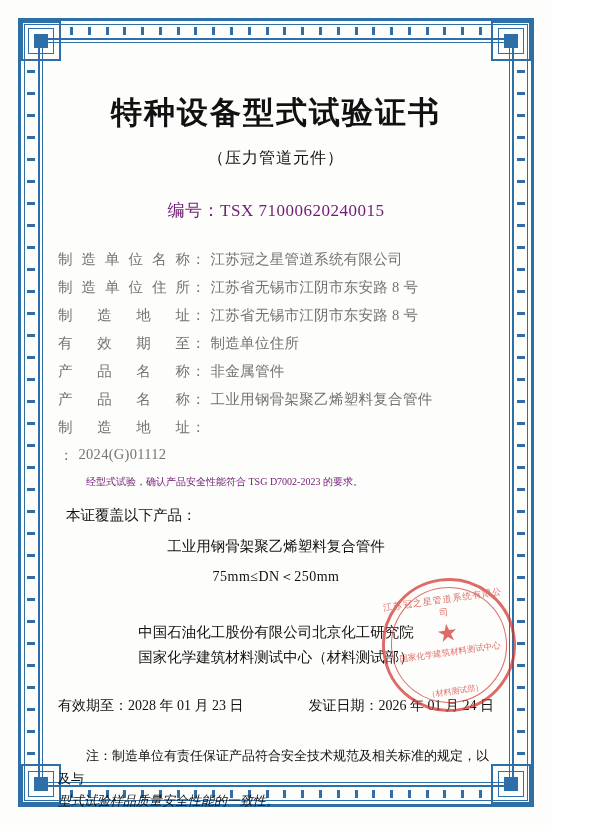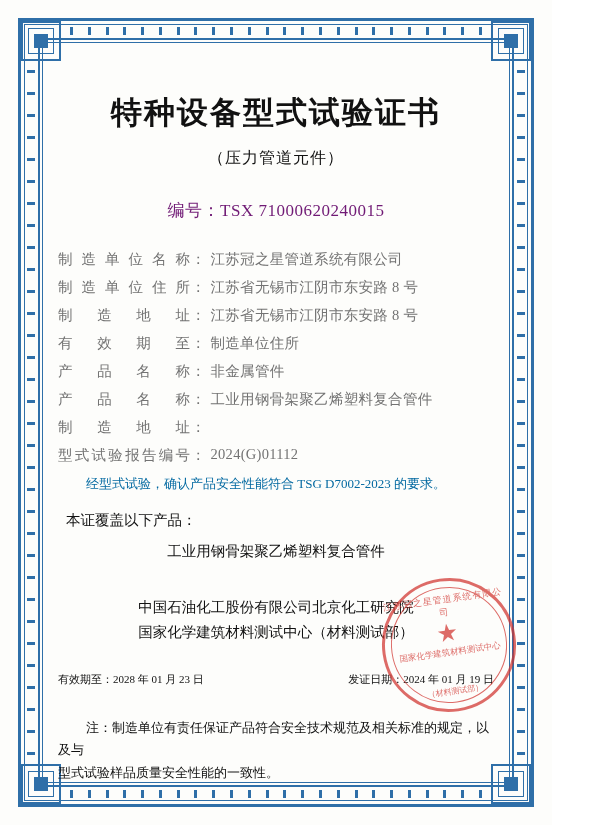--- a/index.html
+++ b/index.html
@@ -162,23 +162,23 @@
   .field-colon {
     flex: 0 0 auto;
     padding: 0 5px 0 1px;
   }
   .field-value {
     flex: 1 1 auto;
     letter-spacing: 0.3px;
   }
 
   .statement {
-    font-size: 13px;
+    font-size: 10px;
     text-indent: 28px;
-    color: #0369a1;
+    color: #701a75;
     line-height: 1.6;
   }
   .coverage-head {
     margin-top: 16px;
     font-size: 14.5px;
     color: #111;
     margin-left: 8px;
   }
   .coverage-item {
     margin-top: 12px;
@@ -199,32 +199,32 @@
     text-align: center;
     font-size: 14.5px;
     line-height: 1.75;
     color: #111;
   }
 
   .dates {
     margin-top: 26px;
     display: flex;
     justify-content: space-between;
-    font-size: 11px;
+    font-size: 14px;
     color: #111;
   }
 
   .note {
     margin-top: 30px;
     font-size: 13px;
     line-height: 1.75;
     color: #111;
   }
   .note .note-first { text-indent: 28px; display: block; }
-  .note .note-second { display: block; }
+  .note .note-second { display: block; font-style: italic; }
 
   
   .seal {
     position: absolute;
     left: 382px;
     top: 578px;
     width: 128px;
     height: 128px;
     border-radius: 50%;
     border: 3px solid #d1342f;
@@ -475,40 +475,40 @@
         <span class="field-colon">：</span>
         <span class="field-value">工业用钢骨架聚乙烯塑料复合管件</span>
       </div>
 
       <div class="field-row">
         <span class="field-label">制造地址</span>
         <span class="field-colon">：</span>
       </div>
 
       <div class="field-row">
-        <span class="field-label">型式试验报告编号</span>
         <span class="field-colon">：</span>
         <span class="field-value">2024(G)01112</span>
       </div>
 
     </div>
 
     <div class="statement">经型式试验，确认产品安全性能符合 TSG D7002-2023 的要求。</div>
 
     <div class="coverage-head">本证覆盖以下产品：</div>
     <div class="coverage-item">工业用钢骨架聚乙烯塑料复合管件</div>
+    <div class="coverage-spec">75mm≤DN＜250mm</div>
 
     <div class="issuer">
       <div>中国石油化工股份有限公司北京化工研究院</div>
       <div>国家化学建筑材料测试中心（材料测试部）</div>
     </div>
 
     <div class="dates">
       <span>有效期至：2028 年 01 月 23 日</span>
-      <span>发证日期：2024 年 01 月 19 日</span>
+      <span>发证日期：2026 年 01 月 24 日</span>
     </div>
 
     <div class="note">
       <span class="note-first">注：制造单位有责任保证产品符合安全技术规范及相关标准的规定，以及与</span>
       <span class="note-second">型式试验样品质量安全性能的一致性。</span>
     </div>
 
   </div>
 
   <div class="seal">

